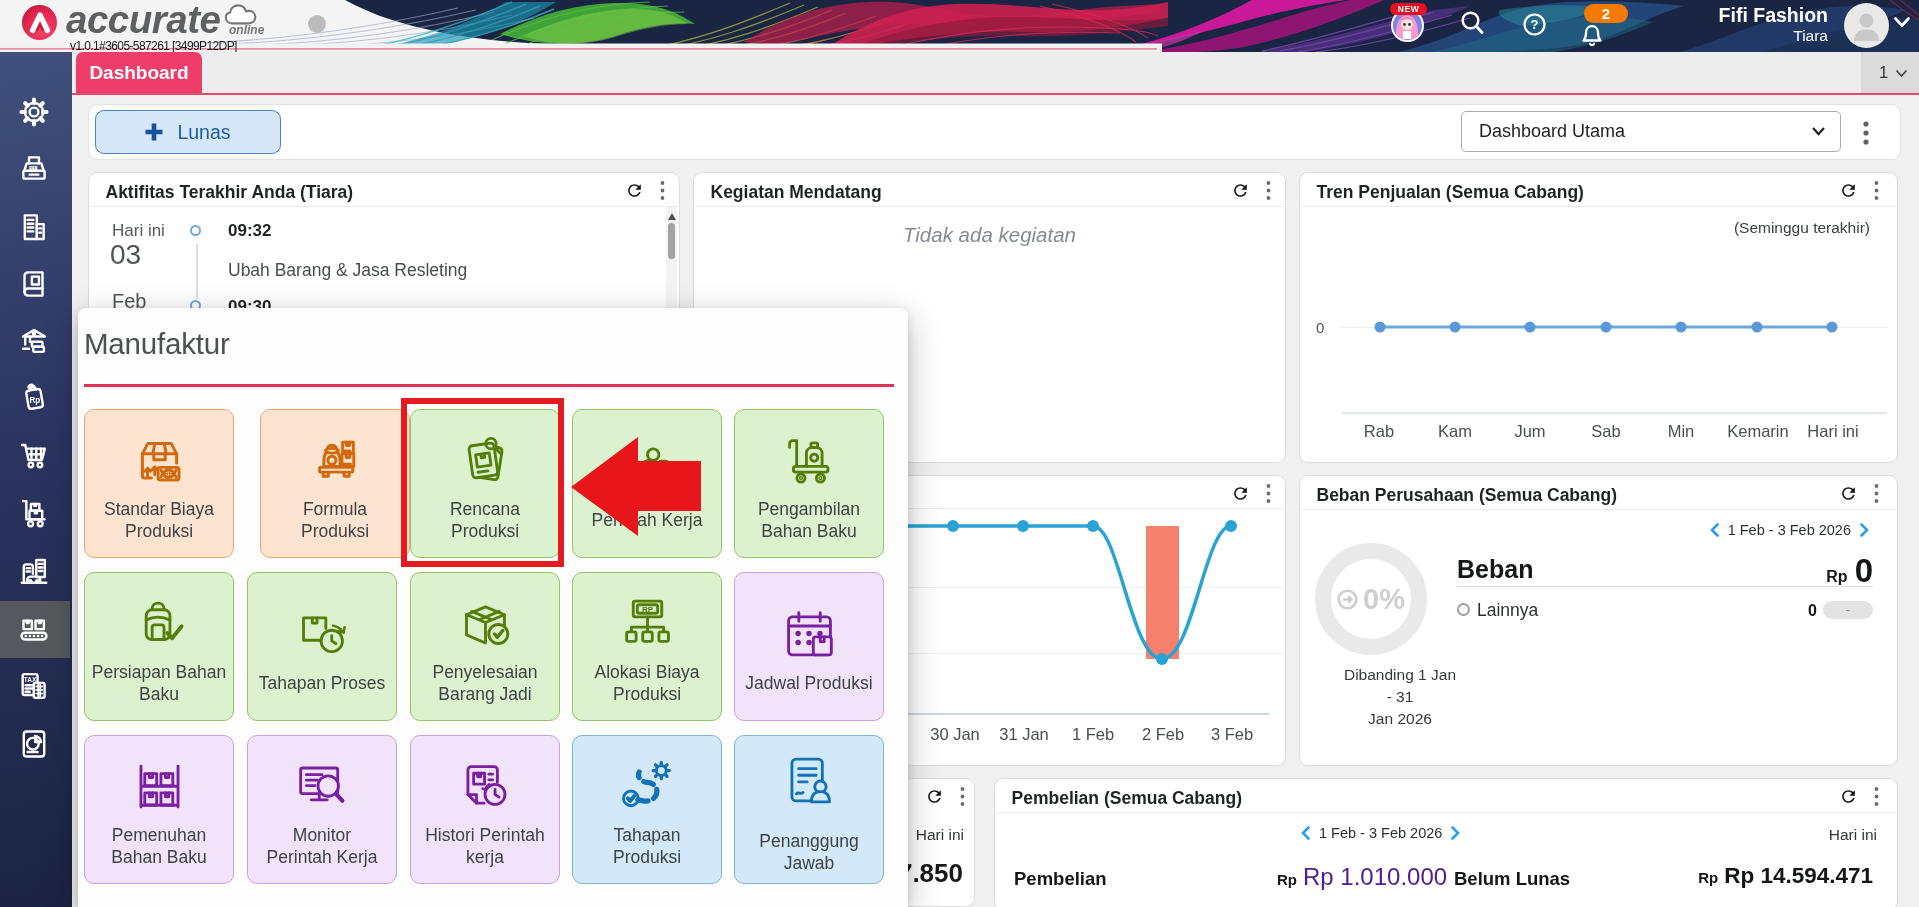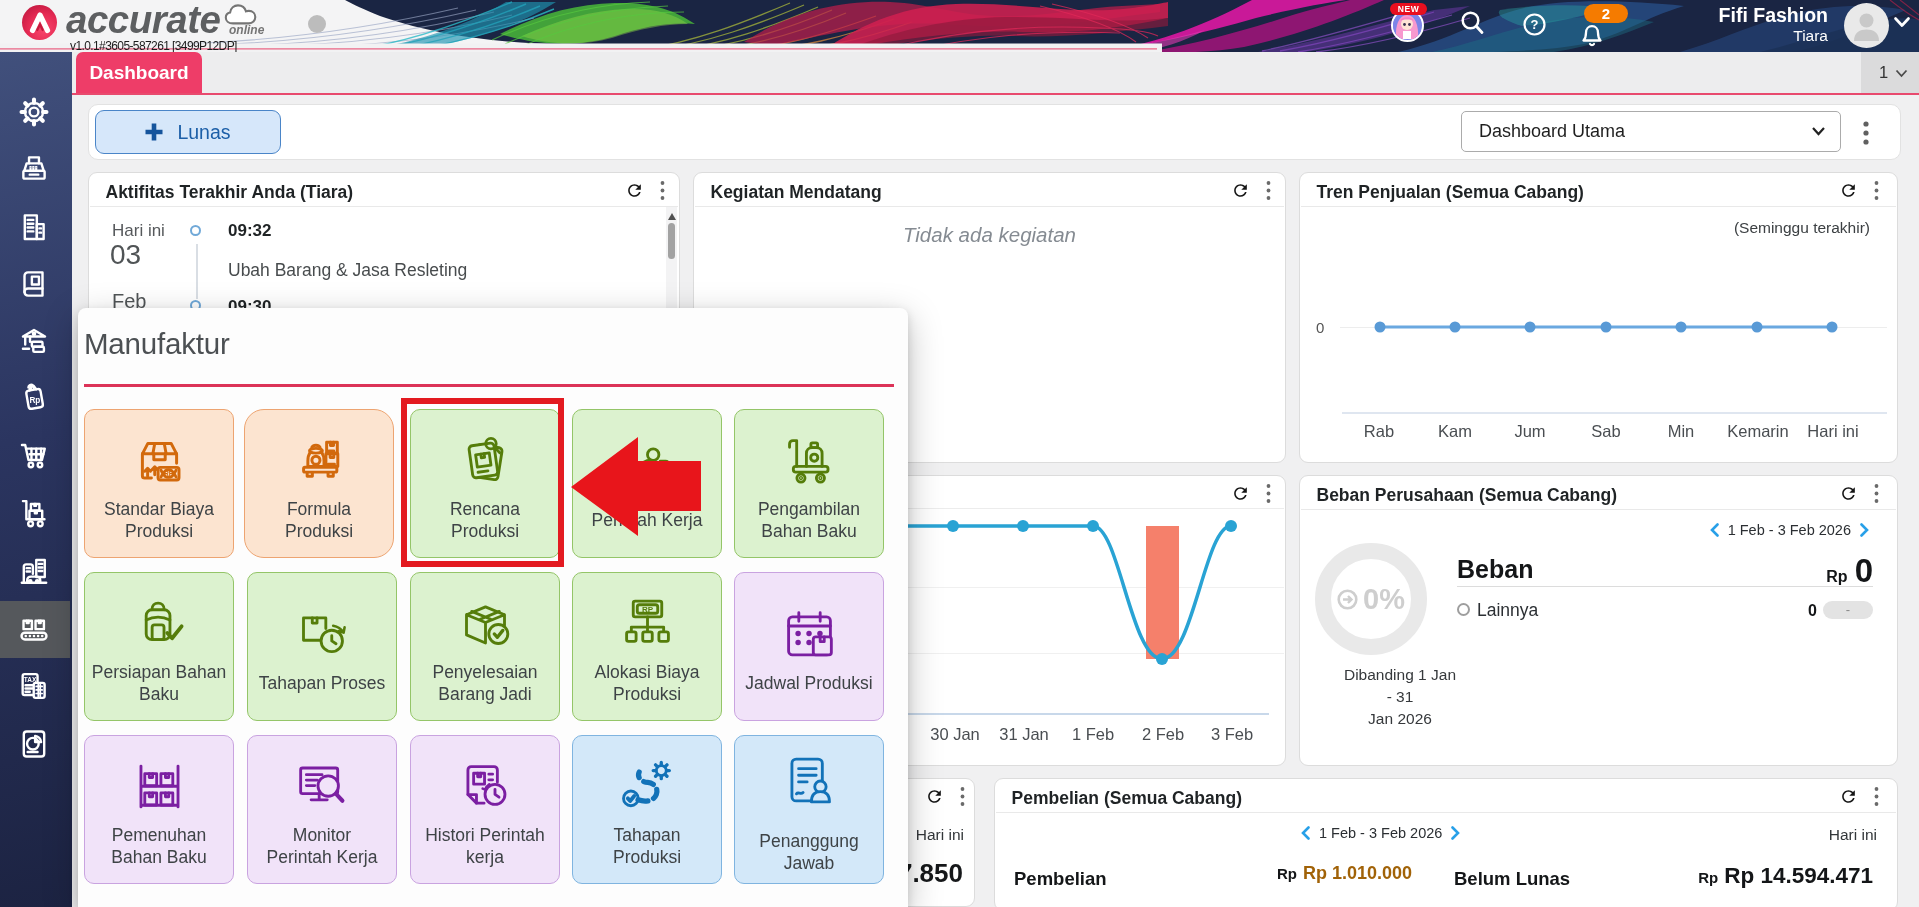--- a/index.html
+++ b/index.html
@@ -474,21 +474,21 @@
           </svg>
         <span style="font-size:14.5px;color:#2b2f33;">1 Feb - 3 Feb 2026</span>
         <svg width="9" height="14" viewBox="0 0 9 14">
             <path d="M1.5 1.5 L7 7 L1.5 12.5" fill="none" stroke="#28a0e8" stroke-width="2.6" stroke-linecap="round"></path>
           </svg>
       </div>
       <div class="abs" style="right:20px;top:47px;font-size:15.5px;color:#33373a;">Hari ini</div>
       <div class="abs" style="left:19px;top:89px;font-size:18.5px;font-weight:bold;color:#141618;">Pembelian</div>
       <div class="abs" style="left:282px;top:84px;display:flex;align-items:baseline;gap:6px;">
           <span style="font-size:15px;font-weight:bold;color:#141618;">Rp</span>
-          <span style="font-size:18px;font-weight:bold;color:#a16207;">Rp 1.010.000</span>
+          <span style="font-size:24px;font-weight:normal;color:#4c1d95;">Rp 1.010.000</span>
         </div>
       <div class="abs" style="left:459px;top:89px;font-size:18.5px;font-weight:bold;color:#141618;">Belum Lunas</div>
       <div class="abs" style="right:24px;top:84px;display:flex;align-items:baseline;gap:6px;">
           <span style="font-size:15px;font-weight:bold;color:#141618;">Rp</span>
           <span style="font-size:22.5px;font-weight:bold;color:#141618;">Rp 14.594.471</span>
         </div>
     </div>
   </div>
 
   <div class="abs" id="overlay" style="left:78px;top:308px;width:830px;height:599px;background:#fdfdfd;border-radius:8px 8px 0 0;box-shadow:0 10px 34px rgba(0,0,0,.25), 0 3px 10px rgba(0,0,0,.13);">
@@ -502,21 +502,21 @@
         <path d="M4.8 9.2 V18.4 C4.8 19 5.2 19.4 5.8 19.4 H8.6 M19.2 9.2 V13.2"></path>
         <path d="M9.6 9.2 V11.7 H14.4 V9.2"></path>
         <path d="M7 18.6 V15.4 M5.8 16.5 L7 15.3 L8.2 16.5 M10 18 V14.8 M8.8 15.9 L10 14.7 L11.2 15.9"></path>
         <rect x="11.4" y="14.9" width="8.8" height="5.3" rx="0.9" fill="#fce4d0"></rect>
         <ellipse cx="15.8" cy="17.5" rx="2" ry="1.6"></ellipse>
         <path d="M12.6 16 L13.4 17.5 L12.6 19 M19 16 L18.2 17.5 L19 19" stroke-width="1.2"></path>
         <text x="15.8" y="18.5" font-size="2.8" font-weight="bold" fill="#d2690c" stroke="none" text-anchor="middle" font-family="Liberation Sans">RP</text>
       </svg>
       <div class="lbl">Standar Biaya<br>Produksi</div>
     </div>
-    <div class="mbtn mb-o" style="left:166px;top:101px;border-radius:20px;">
+    <div class="mbtn mb-o" style="left:182px;top:101px;">
       <svg width="57" height="57" viewBox="0 0 24 24" fill="none" stroke="#d2690c" stroke-width="1.25" stroke-linecap="round" stroke-linejoin="round">
         <path d="M8.7 6.9 C8.7 5.1 12.3 5.1 12.3 6.9"></path>
         <ellipse cx="10.5" cy="7.9" rx="2.7" ry="1"></ellipse>
         <path d="M8.1 8.6 C7.5 9.4 7.1 10.8 7.1 12.2 V14.5 H13.9 V12.2 C13.9 10.8 13.5 9.4 12.9 8.6"></path>
         <circle cx="10.5" cy="11.9" r="1.7"></circle>
         <rect x="5.3" y="14.8" width="14" height="2.1" rx="0.6"></rect>
         <path d="M6.8 17.2 V18.6 H9 V17.2 M15.6 17.2 V18.6 H17.8 V17.2"></path>
         <rect x="15" y="4.3" width="4.5" height="4.5"></rect>
           <path d="M16.6 4.3 V5.7 H17.9 V4.3 M16 8 H18"></path>
         <rect x="14.7" y="9.2" width="5" height="5.3"></rect>

